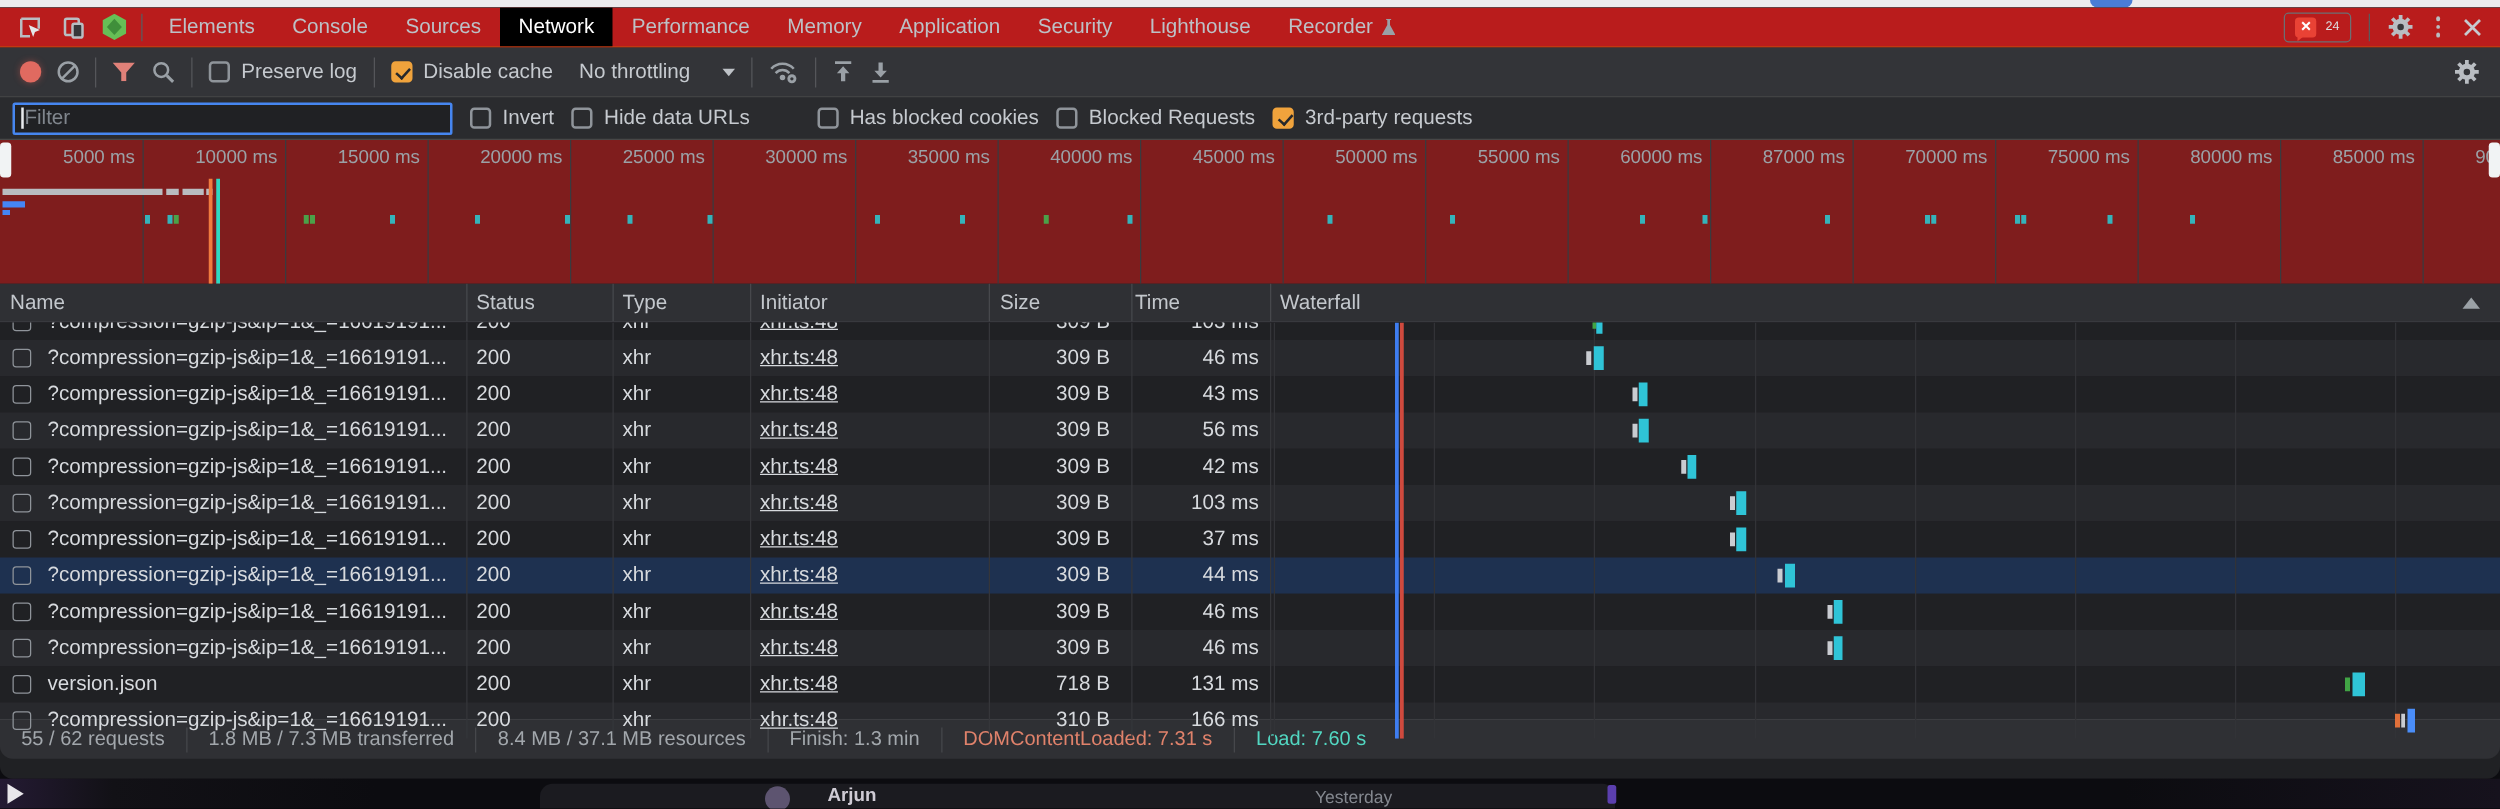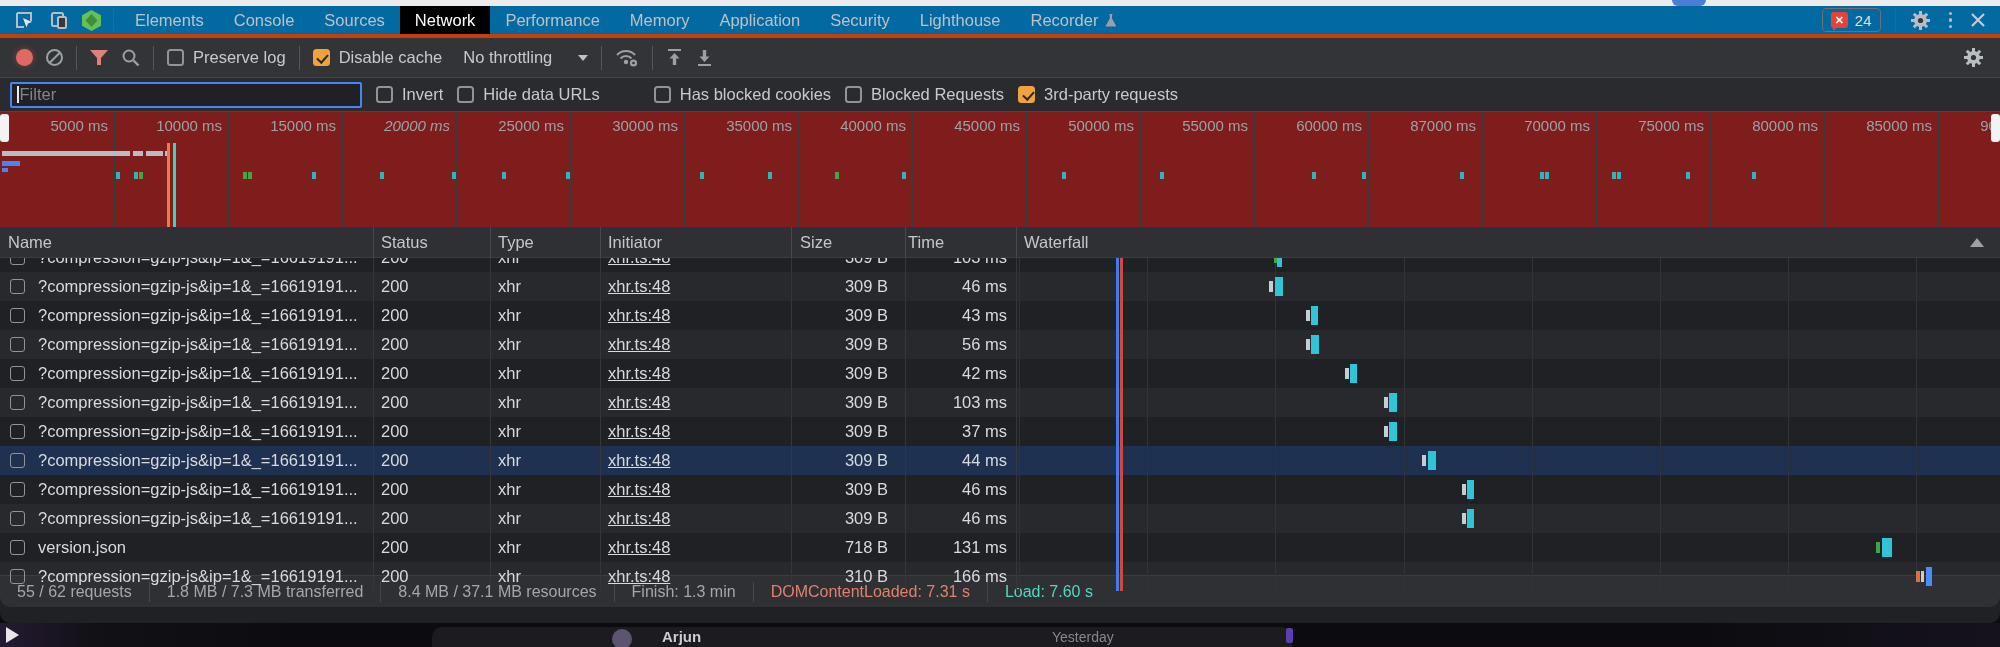--- a/index.html
+++ b/index.html
@@ -10,37 +10,37 @@
   
   .behind-top { position:absolute; top:0; left:0; width:2000px; height:6px; background:#ecebee; }
   .behind-top .blue-glyph { position:absolute; left:1672px; top:0; width:34px; height:6px;
       background:#4a7dd6; border-radius:0 0 10px 10px; }
 
   
   .devtools { position:absolute; top:6px; left:0; width:2000px; height:617px;
       background:#202124; border-radius:0 0 10px 10px; overflow:hidden; color:#bec2c7; }
 
   
-  .tabbar { position:absolute; top:0; left:0; right:0; height:32px; background:#0369a1;
-      display:flex; align-items:stretch; border-bottom:4px solid #c2410c; }
+  .tabbar { position:absolute; top:0; left:0; right:0; height:32px; background:#b91c1c;
+      display:flex; align-items:stretch; border-bottom:1px solid #c2410c; }
   .tb-icons { display:flex; align-items:center; gap:14px; padding:0 12px 0 14px; }
   .tb-divider { width:1px; height:22px; background:#5a5b5e; align-self:center; margin-right:6px; }
   .tab { display:flex; align-items:center; gap:7px; padding:0 15px; font-size:16.5px; color:#bdc1c6; cursor:default; }
   .tab.active { background:#000; color:#fff; }
   .flask { width:11px; height:13px; background:#9aa0a6; display:inline-block;
       clip-path:polygon(32% 0,68% 0,68% 8%,60% 8%,60% 38%,100% 100%,0 100%,40% 38%,40% 8%,32% 8%); }
   .tabbar-right { margin-left:auto; display:flex; align-items:center; gap:14px; padding-right:14px; }
   .err-badge { display:flex; align-items:center; gap:7px; border:1px solid #6c6f73; border-radius:4px;
       height:24px; padding:0 8px; }
   .err-ic { position:relative; width:17px; height:16px; background:#e94235; border-radius:3px; }
   .err-ic:before { content:"✕"; position:absolute; inset:0; color:#fff; font-size:11px; font-weight:bold;
       display:flex; align-items:center; justify-content:center; }
   .err-ic:after { content:""; position:absolute; left:2px; bottom:-3px; border-left:5px solid #e94235;
       border-bottom:4px solid transparent; }
-  .err-count { font-size:15px; color:#dde1e4; }
+  .err-count { font-size:10px; color:#dde1e4; }
   .kebab { display:flex; flex-direction:column; gap:3px; padding:2px 4px; }
   .kebab i { width:3.5px; height:3.5px; border-radius:50%; background:#b9bdc2; }
 
   svg.ic { display:block; }
 
   
   .nettoolbar { position:absolute; top:32px; left:0; right:0; height:40px; background:#333438;
       display:flex; align-items:center; gap:13px; padding:0 16px; border-bottom:1px solid #474747; }
   .vdiv { width:1px; height:24px; background:#55565a; }
   .rec-btn { width:17px; height:17px; border-radius:50%; background:#e06a60; box-shadow:0 0 6px rgba(224,90,80,.45); }
@@ -323,21 +323,21 @@
     </div>
 
     <div class="overview">
         <div class="ov-grid" style="left: 114px;"></div>
         <div class="ov-label" style="left: -12px; width: 120px;">5000 ms</div>
         <div class="ov-grid" style="left: 228px;"></div>
         <div class="ov-label" style="left: 102px; width: 120px;">10000 ms</div>
         <div class="ov-grid" style="left: 342px;"></div>
         <div class="ov-label" style="left: 216px; width: 120px;">15000 ms</div>
         <div class="ov-grid" style="left: 456px;"></div>
-        <div class="ov-label" style="left: 330px; width: 120px; font-style: italic;">20000 ms</div>
+        <div class="ov-label" style="left: 330px; width: 120px;">20000 ms</div>
         <div class="ov-grid" style="left: 570px;"></div>
         <div class="ov-label" style="left: 444px; width: 120px;">25000 ms</div>
         <div class="ov-grid" style="left: 684px;"></div>
         <div class="ov-label" style="left: 558px; width: 120px;">30000 ms</div>
         <div class="ov-grid" style="left: 798px;"></div>
         <div class="ov-label" style="left: 672px; width: 120px;">35000 ms</div>
         <div class="ov-grid" style="left: 912px;"></div>
         <div class="ov-label" style="left: 786px; width: 120px;">40000 ms</div>
         <div class="ov-grid" style="left: 1026px;"></div>
         <div class="ov-label" style="left: 900px; width: 120px;">45000 ms</div>

